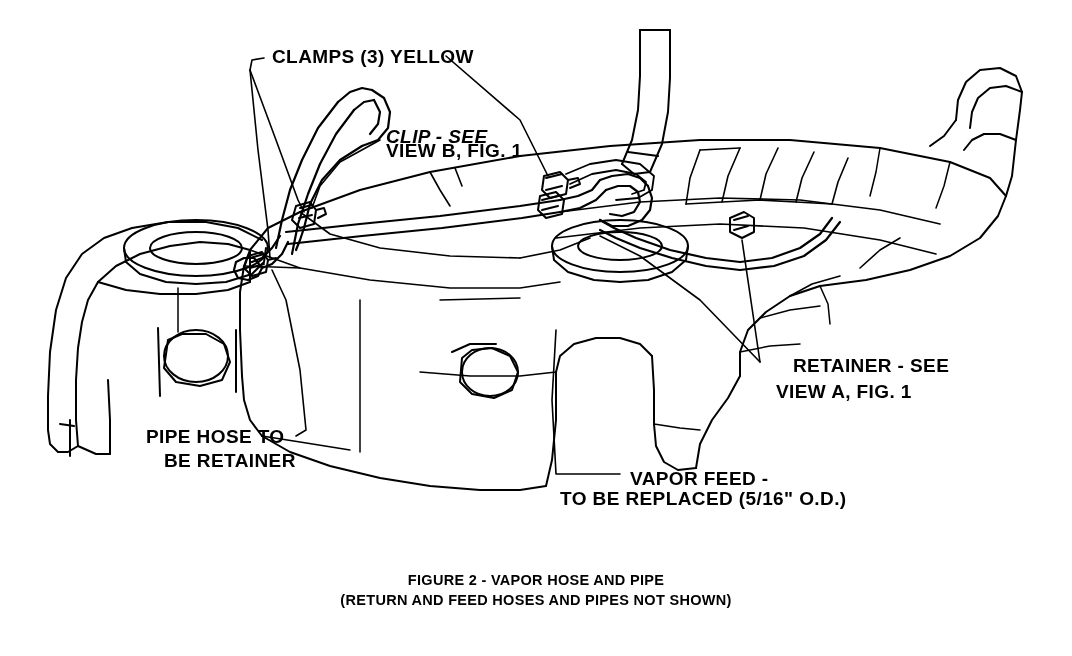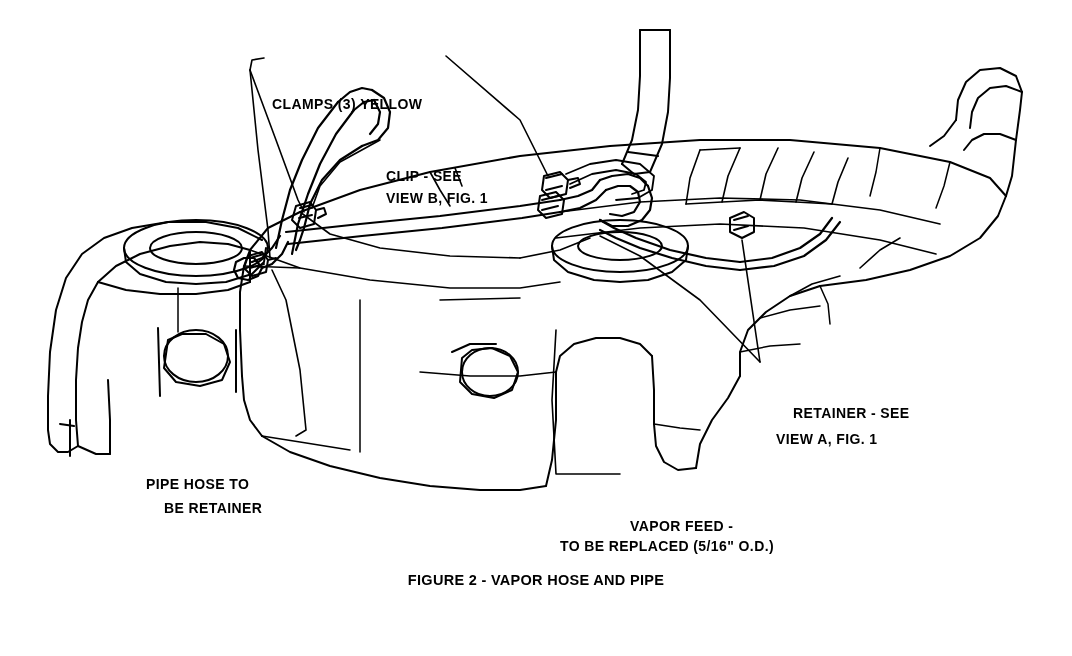--- a/index.html
+++ b/index.html
@@ -19,26 +19,25 @@
     position: absolute;
     left: 0;
     top: 0;
     width: 1072px;
     height: 656px;
   }
   .callout {
     position: absolute;
     font-family: "Liberation Sans", sans-serif;
     font-weight: bold;
-    font-size: 14px;
+    font-size: 19px;
     letter-spacing: 0.4px;
     color: #000000;
     white-space: pre;
     line-height: 17px;
-    margin-top: 48px;
   }
   .callout.left { text-align: left; }
   .caption {
     position: absolute;
     left: 0;
     width: 1072px;
     text-align: center;
     font-family: "Liberation Sans", sans-serif;
     font-weight: bold;
     font-size: 14.5px;
@@ -232,29 +231,30 @@
 
         <path d="M 296 436 L 306 430 L 300 370 L 286 300 L 272 270"></path>
 
         <path d="M 620 474 L 556 474 L 552 400 L 556 330"></path>
       </g>
     </g>
   </svg>
 
   <div class="callout left" style="left:272px; top:48px;">CLAMPS (3) YELLOW</div>
 
-  <div class="callout left" style="left:386px; top:120px;">CLIP - SEE</div>
+  <div class="callout left" style="left:386px; top:128px;font-style:italic;">CLIP - SEE</div>
   <div class="callout left" style="left:386px; top:142px;">VIEW B, FIG. 1</div>
 
   <div class="callout left" style="left:764px; top:357px;padding-left:29px;">RETAINER - SEE</div>
   <div class="callout left" style="left:776px; top:383px;">VIEW A, FIG. 1</div>
 
   <div class="callout left" style="left:146px; top:428px;">PIPE HOSE TO</div>
   <div class="callout left" style="left:164px; top:452px;">BE RETAINER</div>
 
   <div class="callout left" style="left:630px; top:470px;">VAPOR FEED -</div>
   <div class="callout left" style="left:560px; top:490px;">TO BE REPLACED (5/16" O.D.)</div>
 
   <div class="caption" style="top:570px;">
     <span class="cap-line">FIGURE 2 - VAPOR HOSE AND PIPE</span>
+    <span class="cap-line">(RETURN AND FEED HOSES AND PIPES NOT SHOWN)</span>
   </div>
 
 </div>
 
 </body></html>

